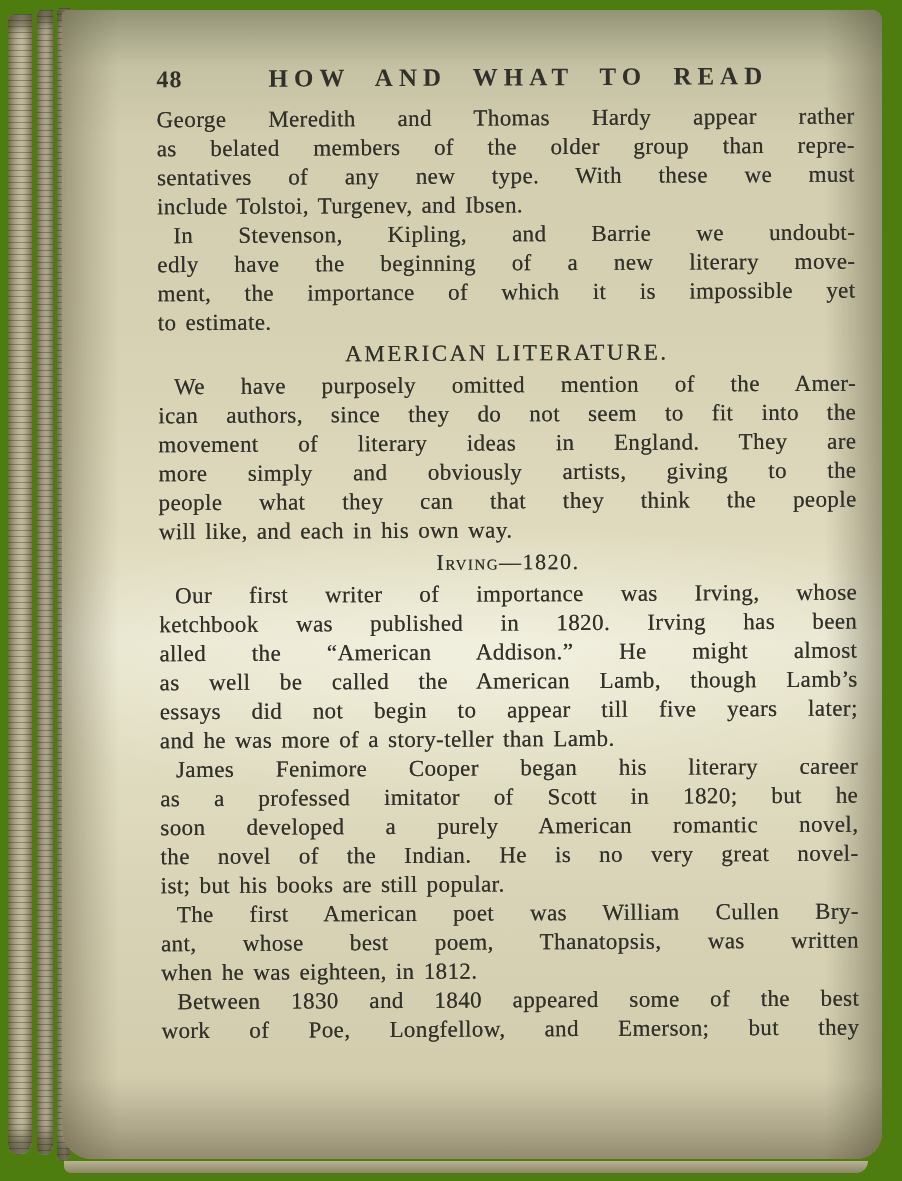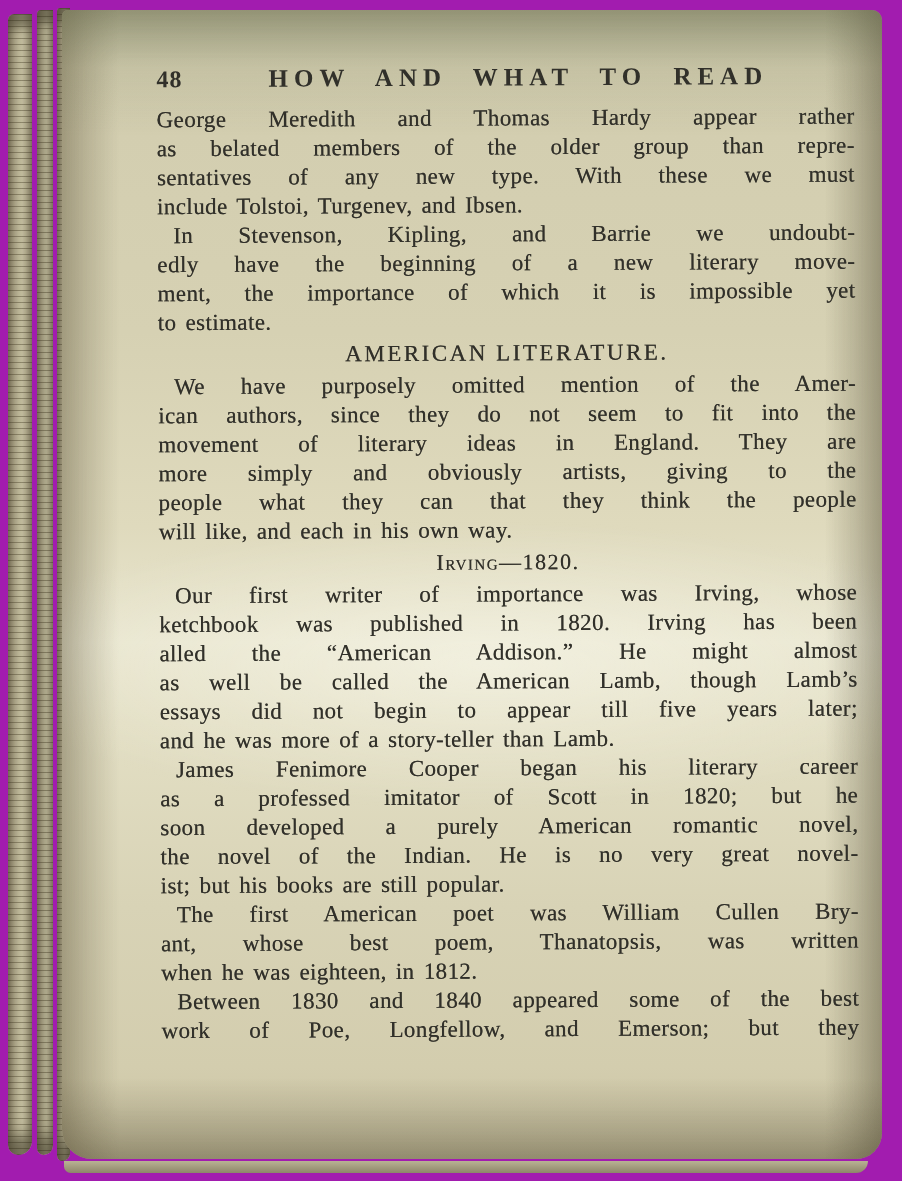--- a/index.html
+++ b/index.html
@@ -3,21 +3,21 @@
 <meta charset="utf-8">
 <style>
   html,body{margin:0;padding:0;}
   body{
     width:902px;height:1181px;
     background:#0b0a07;
     overflow:hidden;
     position:relative;
     font-family:"Liberation Serif","DejaVu Serif",serif;
   }
-  .photo{position:absolute;inset:0;background:#a21caf;}
+  .photo{position:absolute;inset:0;background:#4d7c0f;}
 
   
   .edge-strip{
     position:absolute;top:14px;bottom:26px;
     background:
       repeating-linear-gradient(to bottom,
         rgba(80,72,48,.45) 0 1px,
         rgba(0,0,0,0) 1px 6px),
       linear-gradient(90deg,#a89f82,#c7c1a2 60%,#b5ae8f);
     border-radius:6px 0 14px 10px;

